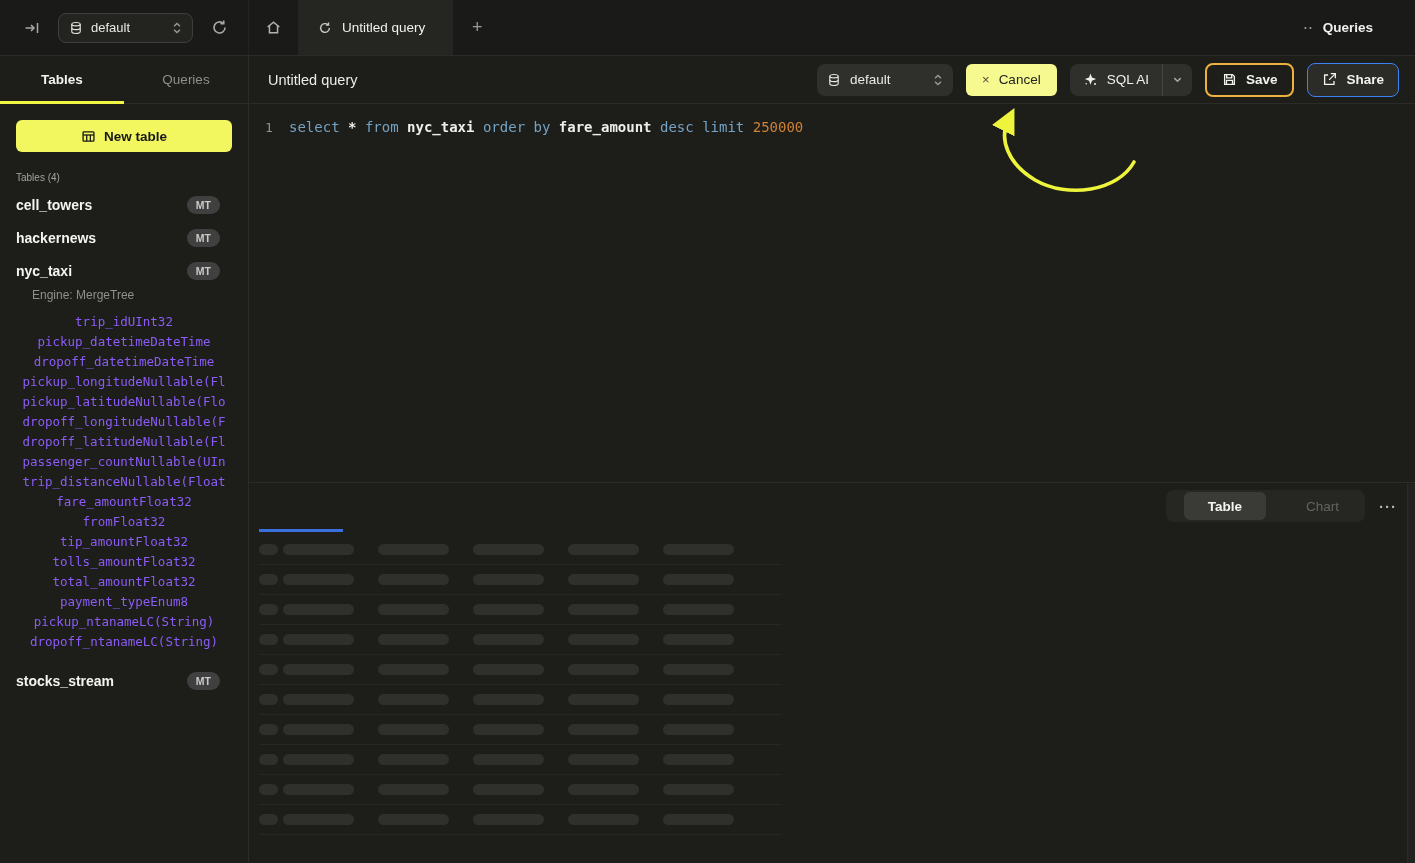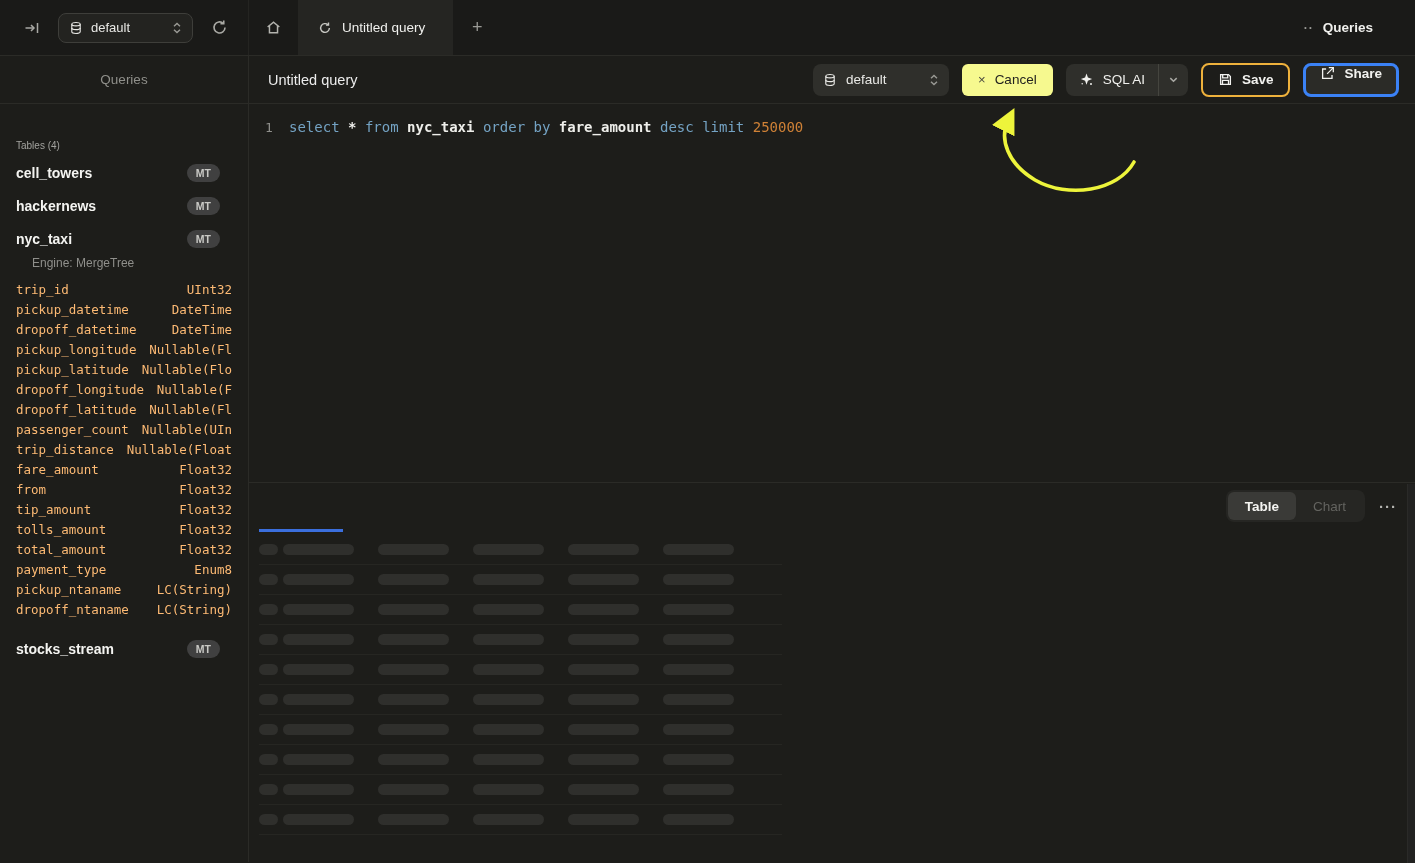--- a/index.html
+++ b/index.html
@@ -37,38 +37,38 @@
   .side-body { padding:16px 16px 0 16px; overflow:hidden; }
   .newtable-btn { width:100%; height:32px; border:none; border-radius:6px; background:#f2f65f; color:#191916; font-size:13.5px; font-weight:600; display:flex; align-items:center; justify-content:center; gap:8px; cursor:pointer; font-family:inherit; }
   .search-box { margin-top:16px; height:32px; display:flex; align-items:center; gap:8px; padding:0 10px; border:1px solid #3b3b37; border-radius:8px; background:#222220; color:#8b8b87; }
   .search-box input { background:none; border:none; outline:none; color:#d8d8d4; font-size:13.5px; width:100%; font-family:inherit; }
   .search-box input::placeholder { color:#8b8b87; }
   .section-label { margin-top:20px; font-size:10px; color:#a3a39f; }
   .tbl-row { height:33px; display:flex; align-items:center; justify-content:space-between; cursor:pointer; }
   .tbl-name { font-size:14px; font-weight:600; color:#f4f4f1; }
   .mt-badge { background:#404040; color:#c9c9c5; font-size:10.5px; font-weight:700; padding:3px 9px; border-radius:10px; margin-right:12px; }
   .engine-label { font-size:12px; color:#8f8f8b; margin:1px 0 9px 16px; }
-  .col-row { height:20px; display:flex; align-items:center; justify-content:space-between; font-size:12.5px; color:#fdba74; }
+  .col-row { height:20px; display:flex; align-items:center; justify-content:center; font-size:12.5px; color:#8b5cf6; }
   .tbl-details { margin-bottom:13px; }
   .tables-list { margin-top:5px; }
 
   
   .main { flex:1; display:flex; flex-direction:column; position:relative; }
   .main-header { height:48px; flex:0 0 48px; display:flex; align-items:center; border-bottom:1px solid #2b2b27; padding:0 16px 0 19px; }
   .main-title { font-size:14.5px; color:#ececi e9; color:#ececec; }
   .header-actions { margin-left:auto; display:flex; align-items:center; gap:13px; }
   .hdr-db { width:136px; height:32px; display:flex; align-items:center; gap:9px; padding:0 10px; background:#2f2f2b; border:none; border-radius:8px; color:#e9e9e6; font-size:13.5px; cursor:pointer; font-family:inherit; }
   .hdr-db .chev { margin-left:auto; color:#9a9a95; }
   .btn-cancel { height:32px; padding:0 16px; display:flex; align-items:center; gap:9px; background:#f6f98f; color:#22221f; border:none; border-radius:6px; font-size:13.5px; cursor:pointer; font-family:inherit; }
   .btn-cancel .x { font-size:13px; color:#4a4a40; }
   .btn-sqlai { height:32px; display:flex; align-items:stretch; background:#2f2f2b; border:none; border-radius:8px; overflow:hidden; color:#f0f0ed; cursor:pointer; padding:0; font-family:inherit; }
   .sqlai-main { display:flex; align-items:center; gap:9px; padding:0 13px; font-size:13.5px; }
   .sqlai-caret { display:flex; align-items:center; padding:0 9px; border-left:1px solid #45453f; color:#a9a9a4; }
   .btn-save { height:34px; padding:0 15px; display:flex; align-items:center; gap:9px; background:transparent; border:2px solid #eeb13c; border-radius:8px; color:#f2f2ef; font-size:13.5px; font-weight:600; cursor:pointer; font-family:inherit; }
-  .btn-share { height:34px; padding:0 14px; display:flex; gap:9px; background:#2b2b27; border:3px solid #3b82f6; border-radius:8px; color:#f2f2ef; font-size:13.5px; font-weight:600; cursor:pointer; font-family:inherit; }
+  .btn-share { height:34px; padding:0 14px; display:flex; align-items:center; gap:9px; background:#2b2b27; border:1px solid #3b82f6; border-radius:8px; color:#f2f2ef; font-size:13.5px; font-weight:600; cursor:pointer; font-family:inherit; }
 
   
   .editor { flex:1; padding-top:13px; font-size:14px; position:relative; }
   .code-line { display:flex; line-height:21px; }
   .gutter { width:40px; flex:0 0 40px; text-align:center; color:#8f8f8b; font-size:13px; }
   .tok-keyword { color:#74a3c4; }
   .tok-identifier { color:#eeeeea; font-weight:700; }
   .tok-operator { color:#f2f2ee; font-weight:700; }
   .tok-number { color:#cf8136; }
   .tok-plain { color:#d5d5d1; }
@@ -77,21 +77,21 @@
   .results { height:380px; flex:0 0 380px; border-top:1px solid #2b2b27; display:flex; flex-direction:column; }
   .results-toolbar { height:46px; flex:0 0 46px; display:flex; align-items:center; padding:0 18px 0 10px; position:relative; }
   .results-search { width:241px; height:32px; display:flex; align-items:center; gap:9px; padding:0 11px; background:#3f3f3d; border-radius:8px; color:#8f8f8b; flex:0 0 241px; }
   .results-search input { background:none; border:none; outline:none; width:100%; color:#d8d8d4; font-size:13.5px; font-family:inherit; }
   .results-search input::placeholder { color:#8f8f8b; }
   .status-group { display:flex; align-items:center; gap:8px; margin-left:18px; color:#dcdcd9; font-size:14px; white-space:nowrap; }
   .stat-gap { width:10px; }
   .spinner { color:#b0b0ac; animation:spin 1.2s linear infinite; }
   @keyframes spin { to { transform:rotate(360deg);} }
   .view-toggle { margin-left:auto; display:flex; background:#262623; border-radius:8px; padding:2px; }
-  .seg { height:28px; padding:0 17px; display:flex; align-items:center; border:none; border-radius:6px; font-size:13.5px; cursor:pointer; font-family:inherit; background:transparent; }
+  .seg { height:28px; padding:0 24px; display:flex; align-items:center; border:none; border-radius:6px; font-size:13.5px; cursor:pointer; font-family:inherit; background:transparent;margin-left:16px; }
   .seg.active { background:#3a3a37; color:#f4f4f1; font-weight:600; }
   .seg.inactive { color:#63635f; }
   .more-btn { margin-left:14px; background:none; border:none; color:#b5b5b1; font-size:15px; font-weight:700; letter-spacing:1px; cursor:pointer; }
   .progress { height:3px; position:relative; flex:0 0 3px; }
   .progress-bar { position:absolute; left:10px; top:0; height:3px; width:84px; background:#3b6fdd; }
   .skel-area { flex:1; padding:3px 0 0 10px; overflow:hidden; }
   .skel-row { height:30px; width:523px; display:flex; align-items:center; border-bottom:1px solid #262622; }
   .sp { width:71px; height:11px; border-radius:6px; background:#2f2f2c; margin-right:24px; flex:0 0 auto; }
   .sp-sm { width:19px; margin-right:5px; }
 
@@ -165,23 +165,35 @@
   <div class="topbar-right">
     <span class="dots-mini">··</span>
     <span>Queries</span>
   </div>
 </div>
 
 <div class="shell">
 
   <div class="sidebar">
     <div class="side-tabs">
+      <button class="side-tab active">Tables</button>
       <button class="side-tab">Queries</button>
     </div>
     <div class="side-body">
+      <button class="newtable-btn">
+        <span>
+          <svg class="ic" width="15" height="15" viewBox="0 0 16 16" fill="none" stroke="currentColor" stroke-width="1.4">
+              <rect x="2.2" y="3" width="11.6" height="10" rx="1"></rect>
+              <path d="M2.2 6.4h11.6"></path>
+              <path d="M6.1 6.4V13"></path>
+              <path d="M10 6.4V13"></path>
+            </svg>
+        </span>
+        <span>New table</span>
+      </button>
       <div class="section-label">Tables (4)</div>
       <div class="tables-list">
   <div>
     <div class="tbl-row">
       <span class="tbl-name">cell_towers</span>
       <span class="mt-badge">MT</span>
     </div>
 
   </div>
 

